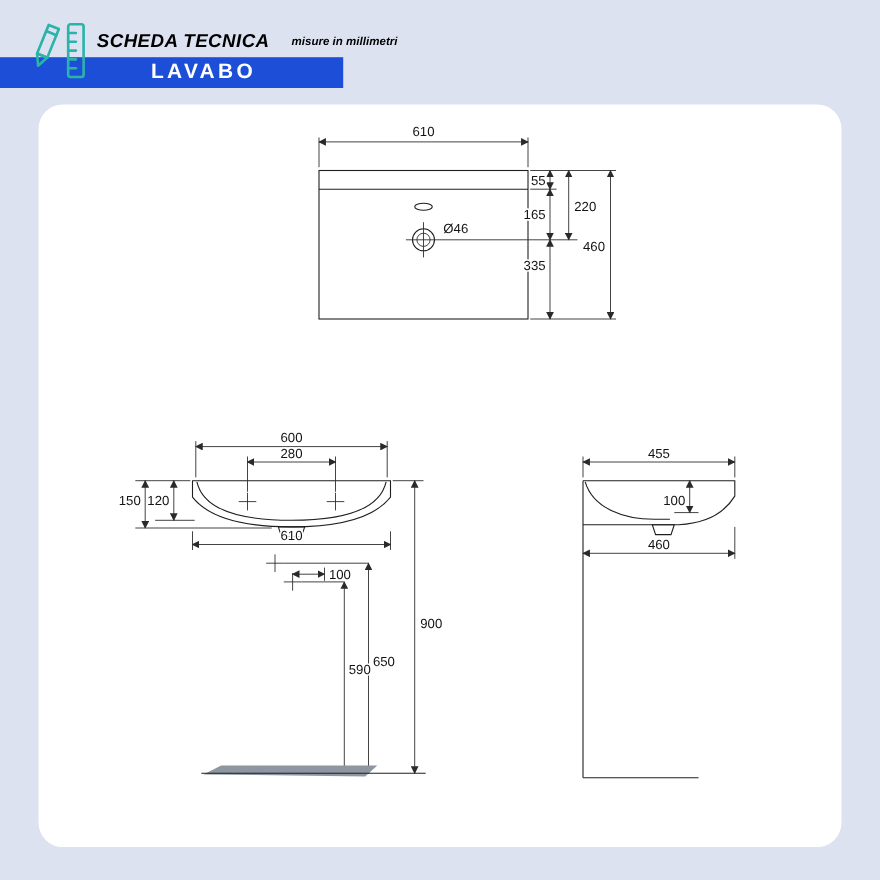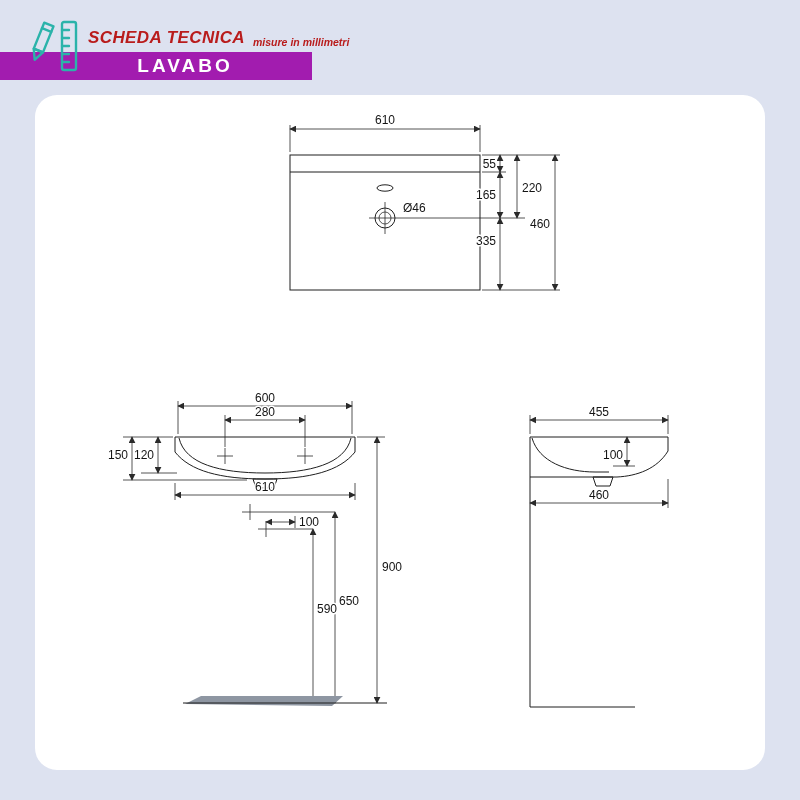--- a/index.html
+++ b/index.html
@@ -4,29 +4,29 @@
 <style>
   html,body{margin:0;padding:0;}
   body{
     width:800px;height:800px;overflow:hidden;
     background:#dde2f0;
     font-family:"Liberation Sans", sans-serif;
   }
   .page{position:relative;width:800px;height:800px;}
   .banner{
     position:absolute;left:0;top:52px;width:312px;height:28px;
-    background:#a21caf;display:flex;align-items:center;justify-content:center;
+    background:#1d4ed8;display:flex;align-items:center;justify-content:center;
     padding-left:58px;box-sizing:border-box;
   }
   .banner span{
     color:#ffffff;font-weight:bold;font-size:19px;letter-spacing:3px;
   }
   .titles{
-    position:absolute;left:88px;top:28px;display:flex;align-items:flex-end;gap:8px;
-    color:#b91c1c;white-space:nowrap;
+    position:absolute;left:88px;top:28px;display:flex;align-items:center;gap:20px;
+    color:#000000;white-space:nowrap;
   }
   .title{font-size:17px;font-weight:bold;font-style:italic;letter-spacing:.4px;}
   .subtitle{font-size:10.5px;font-style:italic;font-weight:bold;}
   .logo{position:absolute;left:26px;top:18px;width:58px;height:60px;z-index:2;}
   .card{
     position:absolute;left:35px;top:95px;width:730px;height:675px;
     background:#ffffff;border-radius:22px;
   }
   svg.drawing{display:block;}
   .ln{stroke:#1f1f1f;stroke-width:1;fill:none;}

